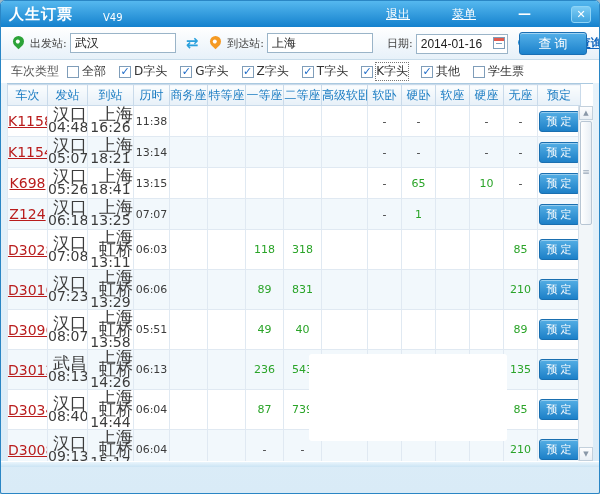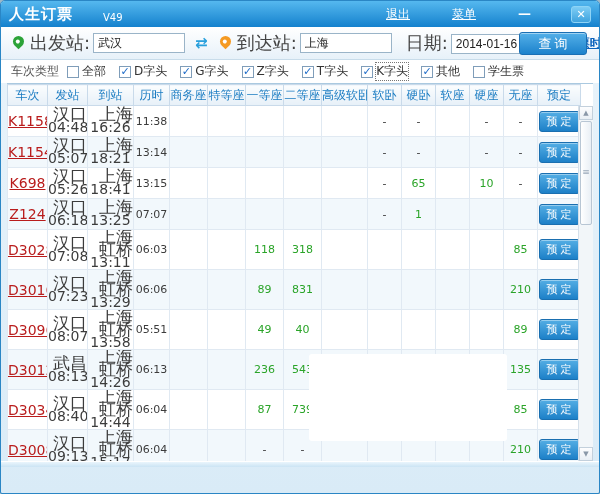--- a/index.html
+++ b/index.html
@@ -13,23 +13,23 @@
   .tb-spacer { flex:1; }
   .tb-link { color:#fff; font-size:12px; text-decoration:underline; margin-right:14px; cursor:pointer; }
   .min-btn { color:#fff; font-size:13px; font-weight:bold; margin-right:12px; cursor:pointer; line-height:10px; }
   .close-btn { width:20px; height:17px; background:linear-gradient(#7ecdf5,#3fa3de); border:1px solid #8ed4f6; border-radius:3px; color:#fff; font-size:11px; font-weight:bold; text-align:center; line-height:15px; cursor:pointer; }
 
   
   .searchbar { height:33px; background:linear-gradient(#ffffff,#e7f1f9); border-bottom:1px solid #c8dcea; display:flex; align-items:center; padding:0 10px; position:relative; }
   .pin { width:11px; height:11px; border-radius:50% 50% 50% 0; transform:rotate(-45deg); position:relative; margin:0 6px 4px 2px; flex:none; }
   .pin::after { content:""; position:absolute; width:4px; height:4px; background:#fff; border-radius:50%; top:3px; left:3px; }
   .pin.green { background:#2ca338; } .pin.orange { background:#f59a23; }
-  .fld-label { font-size:18px; color:#444; margin-right:3px; white-space:nowrap; }
+  .fld-label { font-size:11px; color:#444; margin-right:3px; white-space:nowrap; }
   .txt { height:20px; border:1px solid #9ab4c8; font-size:12px; padding:0 4px; color:#222; background:#fff; }
-  .txt.station { width:92px;font-family:Liberation Serif, serif; }
+  .txt.station { width:106px;font-family:Liberation Serif, serif; }
   .swap { color:#2aa0dc; font-size:15px; font-weight:bold; margin:0 10px; cursor:pointer; }
   .datewrap { position:relative; margin-right:8px; }
   .txt.date { width:92px; padding-right:16px; }
   .cal-icon { position:absolute; right:3px; top:4px; width:12px; height:12px; background:#fff; border:1px solid #7f9db9; cursor:pointer; }
   .cal-icon::before { content:""; position:absolute; top:0; left:0; right:0; height:3px; background:#e05a4e; }
   .cal-icon::after { content:""; position:absolute; top:5px; left:2px; right:2px; height:4px; border-top:1px solid #7aa0c0; border-bottom:1px solid #7aa0c0; }
   .mag-icon { width:9px; height:9px; border:2px solid #2a8fd4; border-radius:50%; position:relative; margin:0 4px 2px 2px; flex:none; cursor:pointer; }
   .mag-icon::after { content:""; position:absolute; width:5px; height:2px; background:#2a8fd4; transform:rotate(45deg); left:6px; top:8px; }
   .time-link { font-size:12px; font-weight:bold; color:#0d63bd; text-decoration:underline; cursor:pointer; white-space:nowrap; }
   .query-btn { position:absolute; right:12px; top:5px; width:68px; height:23px; background:linear-gradient(#54b0e8,#1c82cc); border:1px solid #1a6fb4; border-radius:3px; color:#fff; font-size:13px; letter-spacing:3px; padding-left:3px; cursor:pointer; box-shadow:inset 0 1px 0 rgba(255,255,255,.45); }

